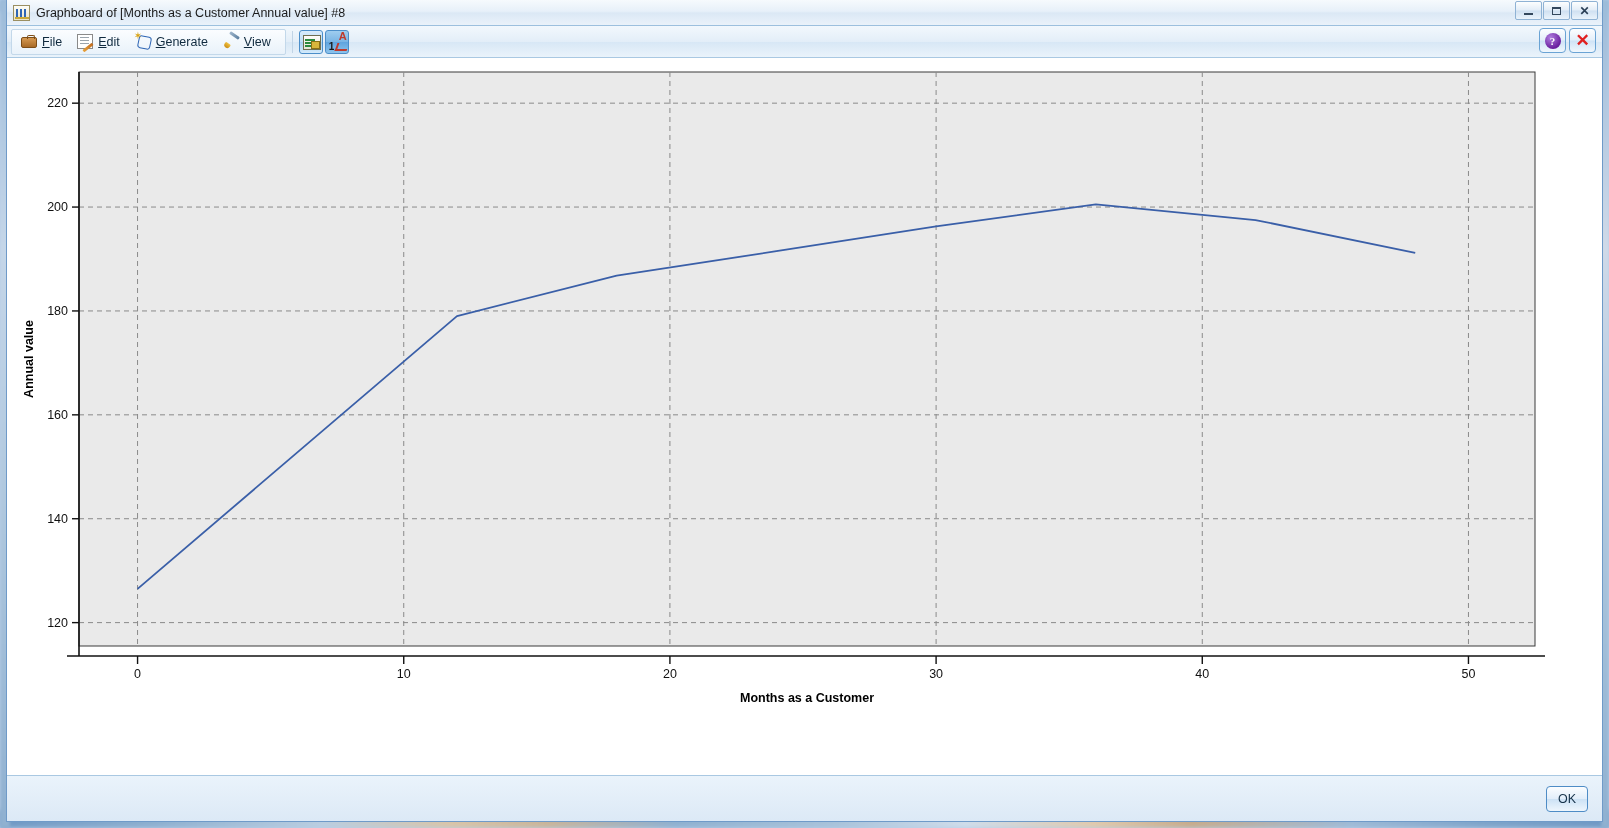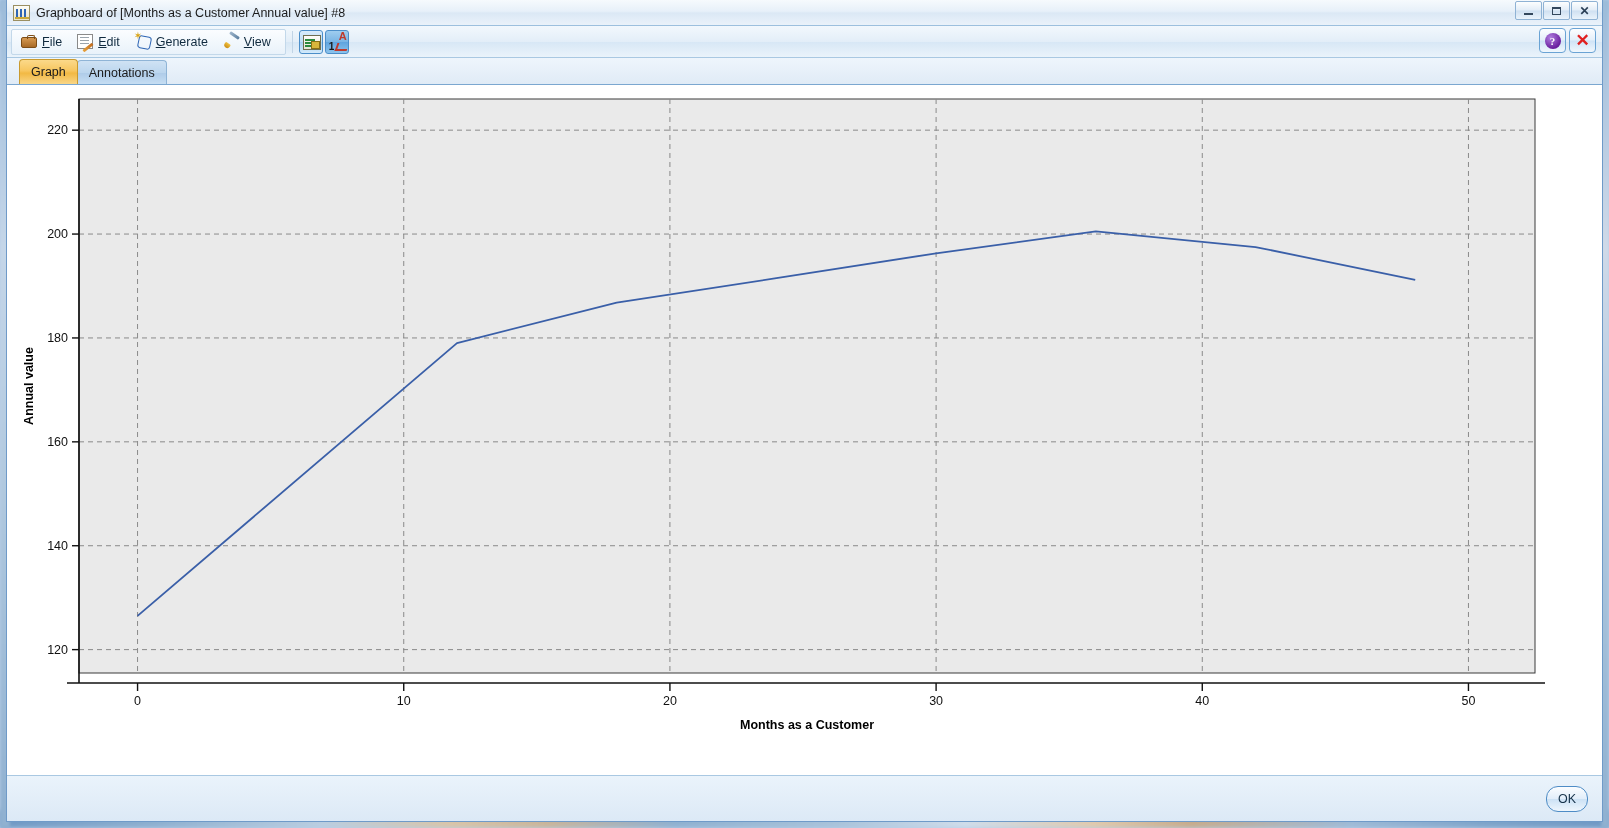--- a/index.html
+++ b/index.html
@@ -270,21 +270,21 @@
   .bottombar {
     height: 46px;
     background: linear-gradient(180deg,#eaf3fb,#dce9f6);
     border-top: 1px solid #a9c8e2;
     display: flex; align-items: center; justify-content: flex-end;
     padding-right: 14px;
   }
   .okbtn {
     min-width: 42px; height: 26px;
     padding: 0 10px;
-    border: 1px solid #4e8cc6; border-radius: 12px;
+    border: 1px solid #4e8cc6; border-radius: 4px;
     background: linear-gradient(180deg,#fbfdff 0%,#e2eefa 48%,#cde2f5 52%,#eef6fd 100%);
     font-size: 12.5px; color: #16324a;
     display: flex; align-items: center; justify-content: center;
   }
 </style>
 </head>
 <body>
 
 <div class="desktop-top"></div>
 <div class="desktop-bottom"></div>
@@ -347,28 +347,20 @@
     <div class="help-close">
       <div class="rbtn">
         <span class="help-circle">?</span>
       </div>
       <div class="rbtn">
         <span class="close-x">✕</span>
       </div>
     </div>
   </div>
 
-  <div class="tabstrip">
-    <div class="tab active">
-      <span>Graph</span>
-    </div>
-    <div class="tab inactive">
-      <span>Annotations</span>
-    </div>
-  </div>
 
   <div class="chart-area">
     <svg class="plot-svg" id="chart-svg" width="1595" height="666">
         <rect x="72" y="14" width="1456" height="574" fill="#eaeaea" stroke="#3a3a3a" stroke-width="1"></rect>
         <line x1="72" y1="564.6244343891402" x2="1528" y2="564.6244343891402" stroke="#8a8a8a" stroke-width="1" stroke-dasharray="5,4"></line>
         <line x1="72" y1="460.7330316742082" x2="1528" y2="460.7330316742082" stroke="#8a8a8a" stroke-width="1" stroke-dasharray="5,4"></line>
         <line x1="72" y1="356.841628959276" x2="1528" y2="356.841628959276" stroke="#8a8a8a" stroke-width="1" stroke-dasharray="5,4"></line>
         <line x1="72" y1="252.95022624434387" x2="1528" y2="252.95022624434387" stroke="#8a8a8a" stroke-width="1" stroke-dasharray="5,4"></line>
         <line x1="72" y1="149.05882352941177" x2="1528" y2="149.05882352941177" stroke="#8a8a8a" stroke-width="1" stroke-dasharray="5,4"></line>
         <line x1="72" y1="45.16742081447967" x2="1528" y2="45.16742081447967" stroke="#8a8a8a" stroke-width="1" stroke-dasharray="5,4"></line>

